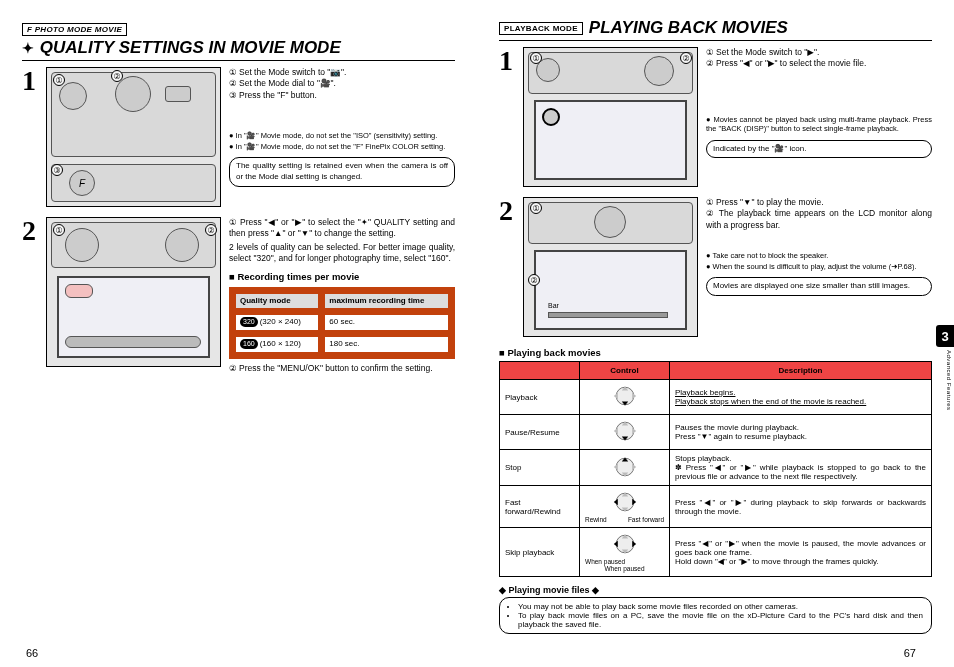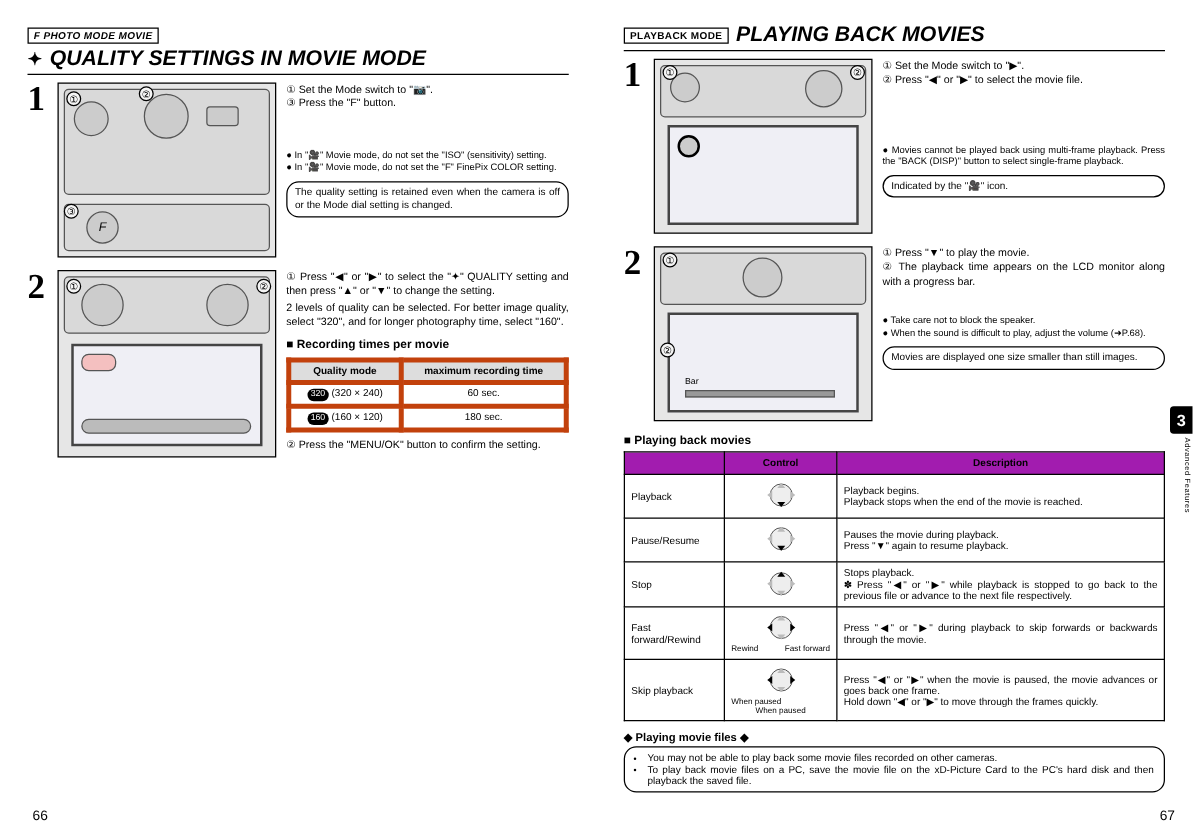--- a/index.html
+++ b/index.html
@@ -16,21 +16,21 @@
     padding: 18px 22px 10px 22px;
     position: relative;
   }
   .page-right { border-left: none; }
   .pagefoot {
     position: absolute;
     bottom: 8px;
     font-size: 11px;
   }
   .pagefoot.left { left: 26px; }
-  .pagefoot.right { right: 14px; }
+  .pagefoot.right { right: 38px; }
 
   
   .mode-badge {
     display: inline-block;
     border: 1px solid #000;
     font-size: 8px;
     font-weight: bold;
     padding: 1px 4px;
     letter-spacing: .3px;
     margin-bottom: 2px;
@@ -95,39 +95,39 @@
   }
   .subhead::before { content: "■ "; }
 
   
   table.small {
     border-collapse: collapse;
     font-size: 8px;
     width: 100%;
   }
   table.small th, table.small td {
-    border: 4px solid #c2410c;
+    border: 7px solid #c2410c;
     padding: 2px 4px;
-    text-align: center;
+    text-align: left;
   }
   table.small th { background: #ddd; font-weight: bold; }
   .pill { display:inline-block; background:#000; color:#fff; border-radius:6px; font-size:7px; padding:0 3px; margin-right:2px;}
 
   
   table.ctrl {
     border-collapse: collapse;
     font-size: 8px;
     width: 100%;
   }
   table.ctrl th, table.ctrl td {
     border: 1px solid #000;
     padding: 4px 5px;
     vertical-align: middle;
   }
-  table.ctrl th { background:#a21caf; text-align:center; font-weight:bold;}
+  table.ctrl th { background:#ef4444; text-align:center; font-weight:bold;}
   table.ctrl td.rowlabel { width: 80px; }
   table.ctrl td.control { width: 90px; text-align:center; }
   .ctrl-icon { width:50px; height:24px; margin:auto; }
   .sublabel { font-size:6.5px; display:flex; justify-content:space-between; }
 
   
   .diamondhead {
     font-size: 9px; font-weight: bold; margin: 8px 0 2px 0;
   }
   .filebox {
@@ -178,20 +178,21 @@
       <div class="callout" style="left:6px; top:6px;">①</div>
       <div class="callout" style="left:64px; top:2px;">②</div>
       <div class="camera-body" style="left:4px; top:96px; right:4px; height:38px;"></div>
       <div class="dial" style="left:22px; top:102px; width:26px; height:26px; display:grid; place-items:center;">
           <span style="font-style:italic; font-size:10px;">F</span>
         </div>
       <div class="callout" style="left:4px; top:96px;">③</div>
     </div>
     <div class="step-text">
       <div>① Set the Mode switch to "📷".</div>
+      <div>② Set the Mode dial to "🎥".</div>
       <div>③ Press the "F" button.</div>
       <div style="height:30px;"></div>
       <div class="note-line">● In "🎥" Movie mode, do not set the "ISO" (sensitivity) setting.</div>
       <div class="note-line">● In "🎥" Movie mode, do not set the "F" FinePix COLOR setting.</div>
       <div class="notebox">The quality setting is retained even when the camera is off or the Mode dial setting is changed.</div>
     </div>
   </div>
 
   
   <div class="step">
@@ -300,21 +301,21 @@
       <svg viewBox="0 0 50 30" class="ctrl-icon">
     <circle cx="25" cy="15" r="11" fill="#eee" stroke="#555"></circle>
     <polygon points="25,3 21,8 29,8" fill="#bbb"></polygon>
     <polygon points="25,27 21,22 29,22" fill="#000"></polygon>
     <polygon points="11,15 16,11 16,19" fill="#bbb"></polygon>
     <polygon points="39,15 34,11 34,19" fill="#bbb"></polygon>
   </svg>
       
       
     </td>
-    <td style="text-align:justify; white-space:pre-line;">Playback begins.
+    <td style="text-align:justify; white-space:pre-line;text-decoration:underline;">Playback begins.
 Playback stops when the end of the movie is reached.</td>
         </tr>
         <tr>
     <td class="rowlabel">Pause/Resume</td>
     <td class="control">
       <svg viewBox="0 0 50 30" class="ctrl-icon">
     <circle cx="25" cy="15" r="11" fill="#eee" stroke="#555"></circle>
     <polygon points="25,3 21,8 29,8" fill="#bbb"></polygon>
     <polygon points="25,27 21,22 29,22" fill="#000"></polygon>
     <polygon points="11,15 16,11 16,19" fill="#bbb"></polygon>

